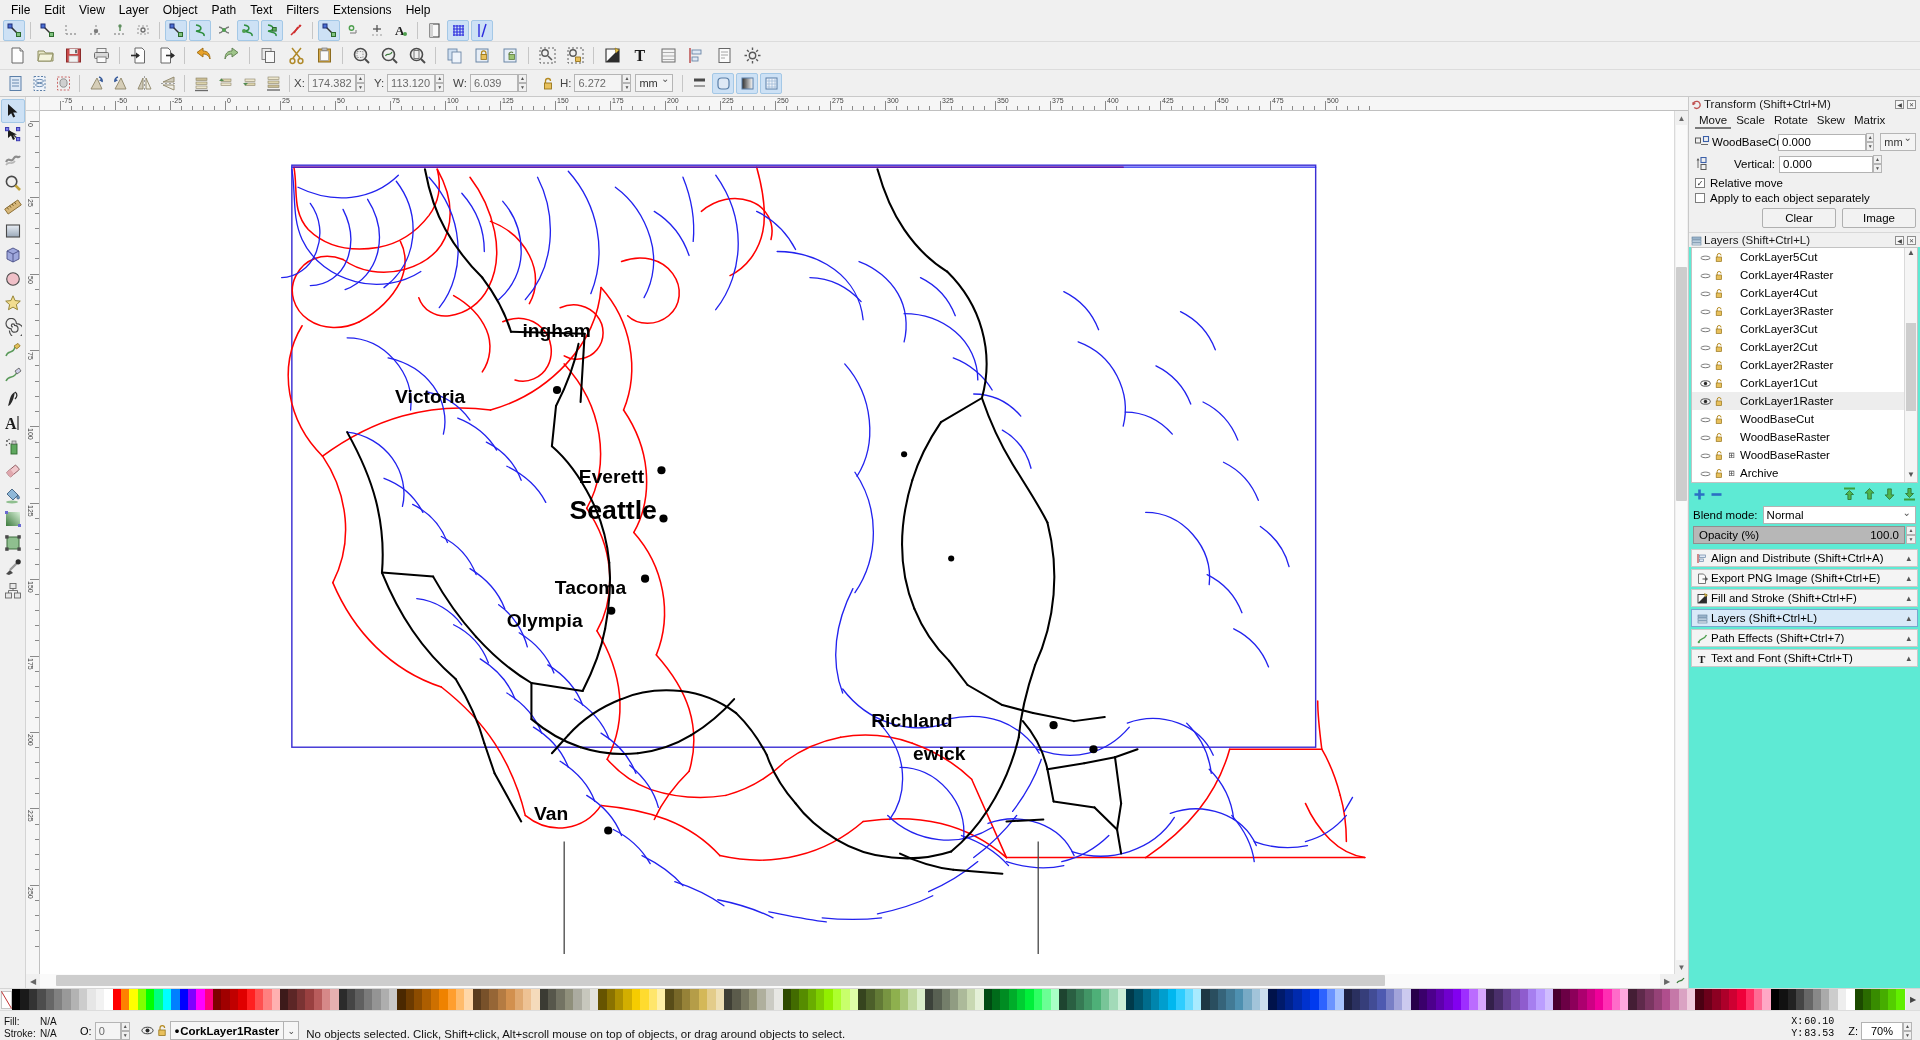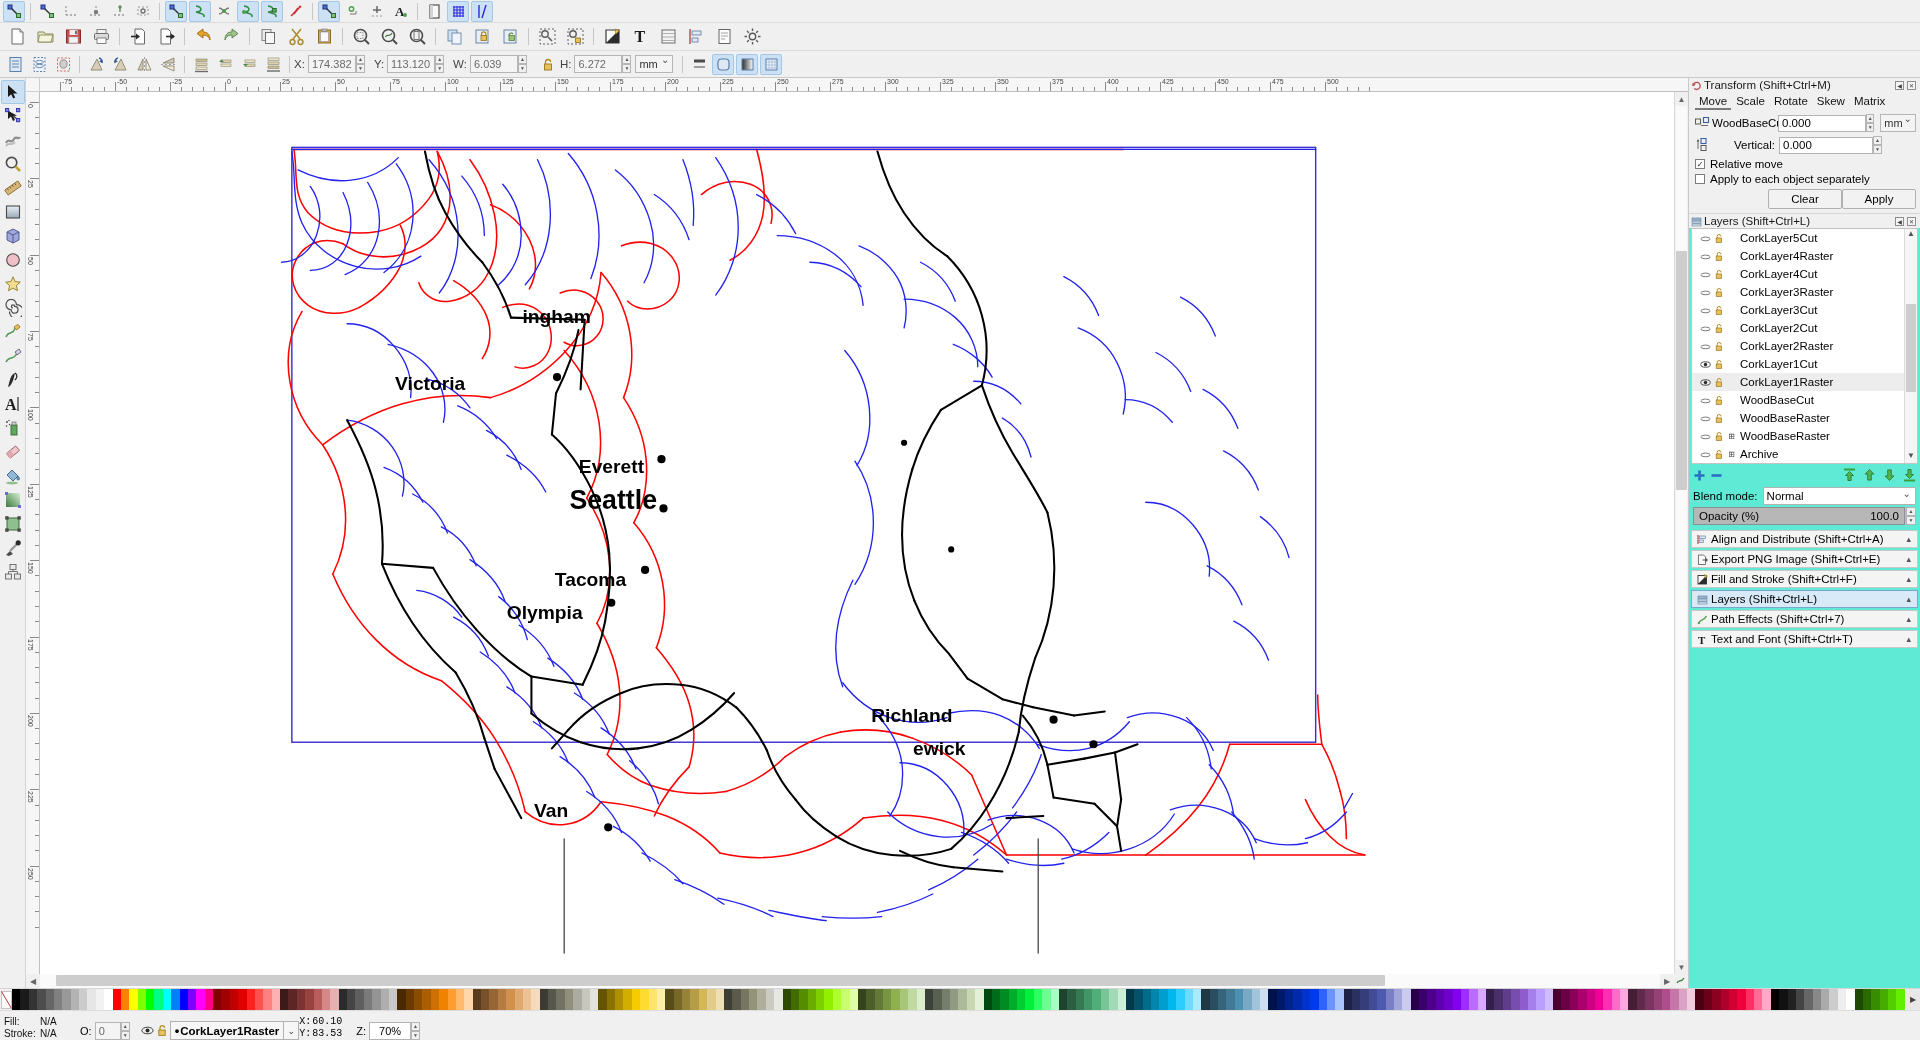--- a/index.html
+++ b/index.html
@@ -114,21 +114,21 @@
   .transform-body { background:#f0f0f0; padding:2px 4px 4px 6px; border-bottom:1px solid #d8d8d8;}
   .tf-tabs { display:flex; gap:1px; margin-bottom:4px; }
   .tf-tabs span { font-size:11.5px; padding:1px 4px; color:#111; }
   .tf-tabs span.sel { border-bottom:2px solid #7a7a7a; font-weight:normal;}
   .tf-row { display:flex; align-items:center; margin-bottom:4px; }
   .tf-row .tf-ico { width:16px; height:14px; display:flex; align-items:center; justify-content:center; margin-right:2px;}
   .tf-row .tf-lbl { width:62px; text-align:right; font-size:11.5px; margin-right:4px; }
   .tf-inp { width:94px; height:17px; background:#fff; border:1px solid #b3b3b3; font-size:11.5px; padding:0 3px; line-height:15px;}
   .tf-check { display:flex; align-items:center; font-size:11.5px; margin-bottom:3px;}
   .cbox { width:10px; height:10px; border:1px solid #7d7d7d; background:#fff; margin-right:5px; display:flex; align-items:center; justify-content:center; font-size:8px; color:#222;}
-  .tf-btns { display:flex; justify-content:flex-end; margin-top:4px;}
+  .tf-btns { display:flex; justify-content:flex-end; gap:6px; margin-top:4px;}
   .tf-btn { width:74px; height:20px; background:#f2f2f2; border:1px solid #b0b0b0; border-radius:2px; font-size:11.5px; display:flex; align-items:center; justify-content:center;}
 
   .layers-list { background:#fff; border:1px solid #c3c3c3; margin:0 2px; flex:none; height:236px; overflow:hidden; position:relative; display:flex;}
   .ll-inner { flex:1; overflow:hidden;}
   .layer-row { height:18px; display:flex; align-items:center; font-size:11.5px; padding-left:6px; }
   .layer-row.sel { background:#ededed; }
   .layer-row .l-eye { width:14px; display:flex; align-items:center; justify-content:center;}
   .layer-row .l-lock { width:14px; display:flex; align-items:center; justify-content:center;}
   .layer-row .l-exp { width:11px; display:flex; align-items:center; justify-content:center; font-size:8px; color:#444;}
   .layer-row .l-name { margin-left:14px; }
@@ -194,20 +194,32 @@
   .st-zoom .zf { width:42px; height:18px; background:#fff; border:1px solid #b3b3b3; font-size:11px; display:flex; align-items:center; justify-content:center;}
 
   svg { display:block; }
 </style>
 </head>
 <body>
 
 <div id="app">
 
 
+  <div class="menubar">
+    <span>File</span>
+    <span>Edit</span>
+    <span>View</span>
+    <span>Layer</span>
+    <span>Object</span>
+    <span>Path</span>
+    <span>Text</span>
+    <span>Filters</span>
+    <span>Extensions</span>
+    <span>Help</span>
+  </div>
 
   <div class="toolbar-row snapbar">
     <div class="tb-btn on">
       <svg width="17" height="17" viewBox="0 0 17 17">
           <path d="M4 4 L12 12" stroke="#333" stroke-width="1.6"></path>
           <rect x="2" y="2" width="4" height="4" fill="#4a6fd4" stroke="#20307a"></rect>
           <rect x="10.5" y="10.5" width="4" height="4" fill="#7fc27f" stroke="#2d6b2d"></rect>
         </svg>
     </div>
     <div class="tb-sep"></div>
@@ -1362,21 +1374,21 @@
         <div class="tf-check">
           <span class="cbox">✓</span>
           <span>Relative move</span>
         </div>
         <div class="tf-check">
           <span class="cbox"></span>
           <span>Apply to each object separately</span>
         </div>
         <div class="tf-btns">
           <div class="tf-btn">Clear</div>
-          <div class="tf-btn">Apply</div>
+          <div class="tf-btn">Image</div>
         </div>
       </div>
 
       <div class="dock-panel-head">
         <span class="ph-ico">
           <svg width="11" height="11" viewBox="0 0 11 11">
               <rect x="1" y="2" width="9" height="2.2" fill="#9fb8cf" stroke="#5a7c99" stroke-width="0.6"></rect>
               <rect x="1" y="5" width="9" height="2.2" fill="#c3d4e4" stroke="#5a7c99" stroke-width="0.6"></rect>
               <rect x="1" y="8" width="9" height="2" fill="#e1eaf2" stroke="#5a7c99" stroke-width="0.6"></rect>
             </svg>
@@ -1987,20 +1999,21 @@
             <path d="M4 6 V4 a2.3 2.3 0 0 1 4.6 0" fill="none" stroke="#b58a20" stroke-width="1.2"></path>
             <rect x="2.8" y="6" width="6.4" height="5.4" fill="#e8c05c" stroke="#97751b" stroke-width="0.8"></rect>
           </svg>
       </span>
       <div class="layer-combo">
         <span class="dot">•</span>
         <span>CorkLayer1Raster</span>
       </div>
       <div class="layer-combo-arrow">⌄</div>
     </div>
+    <div class="st-msg">No objects selected. Click, Shift+click, Alt+scroll mouse on top of objects, or drag around objects to select.</div>
     <div class="st-coords">
       <div class="cpair">
         <div>
             <b>X:</b>
             <span>60.10</span>
           </div>
         <div>
             <b>Y:</b>
             <span>83.53</span>
           </div>

